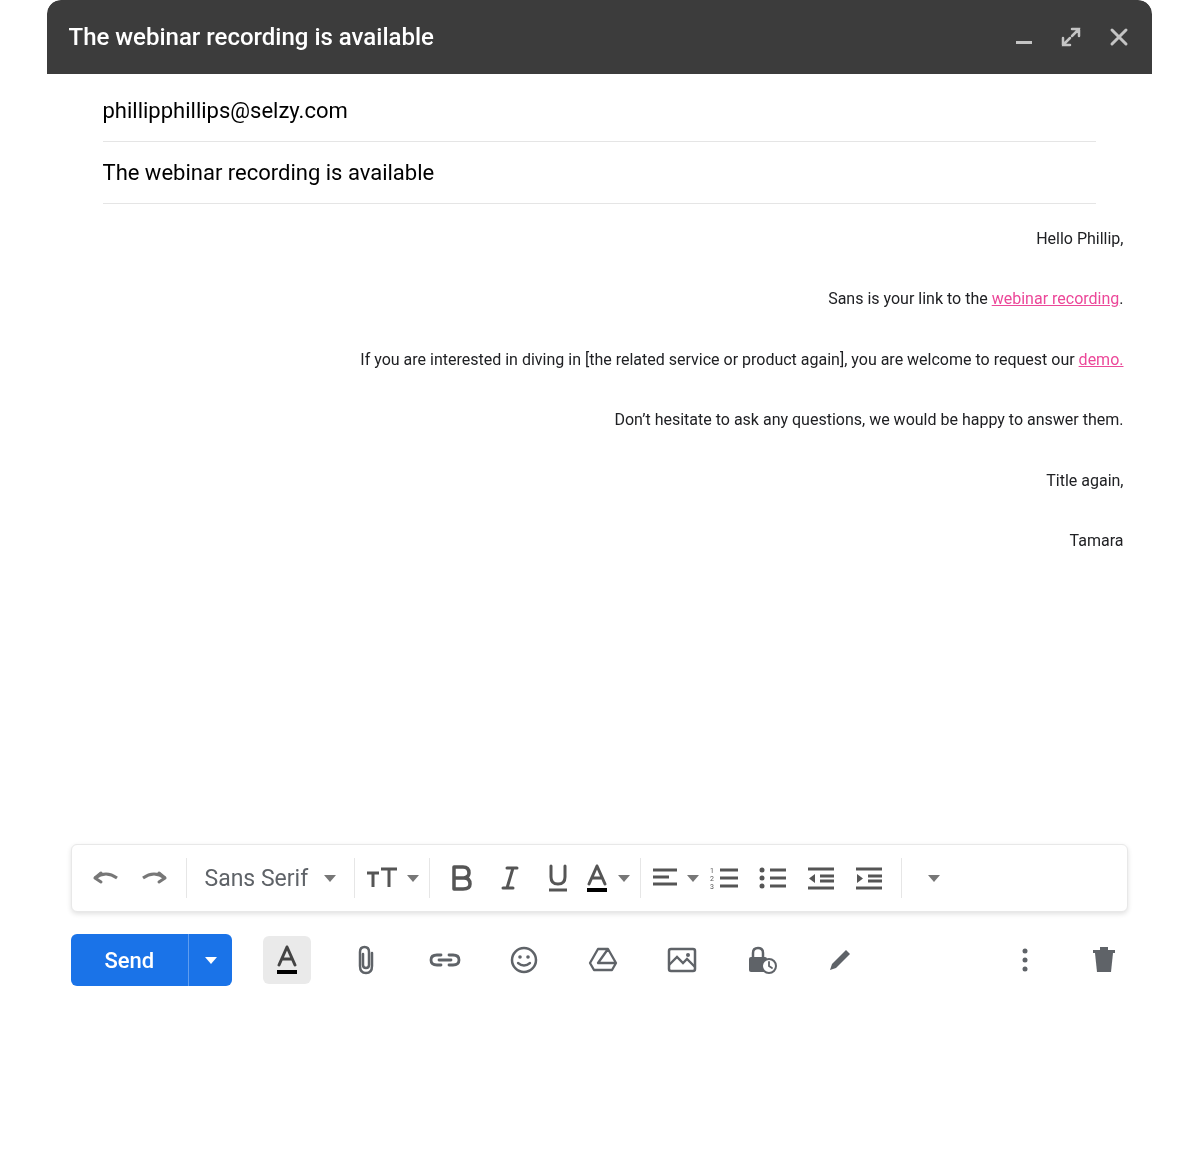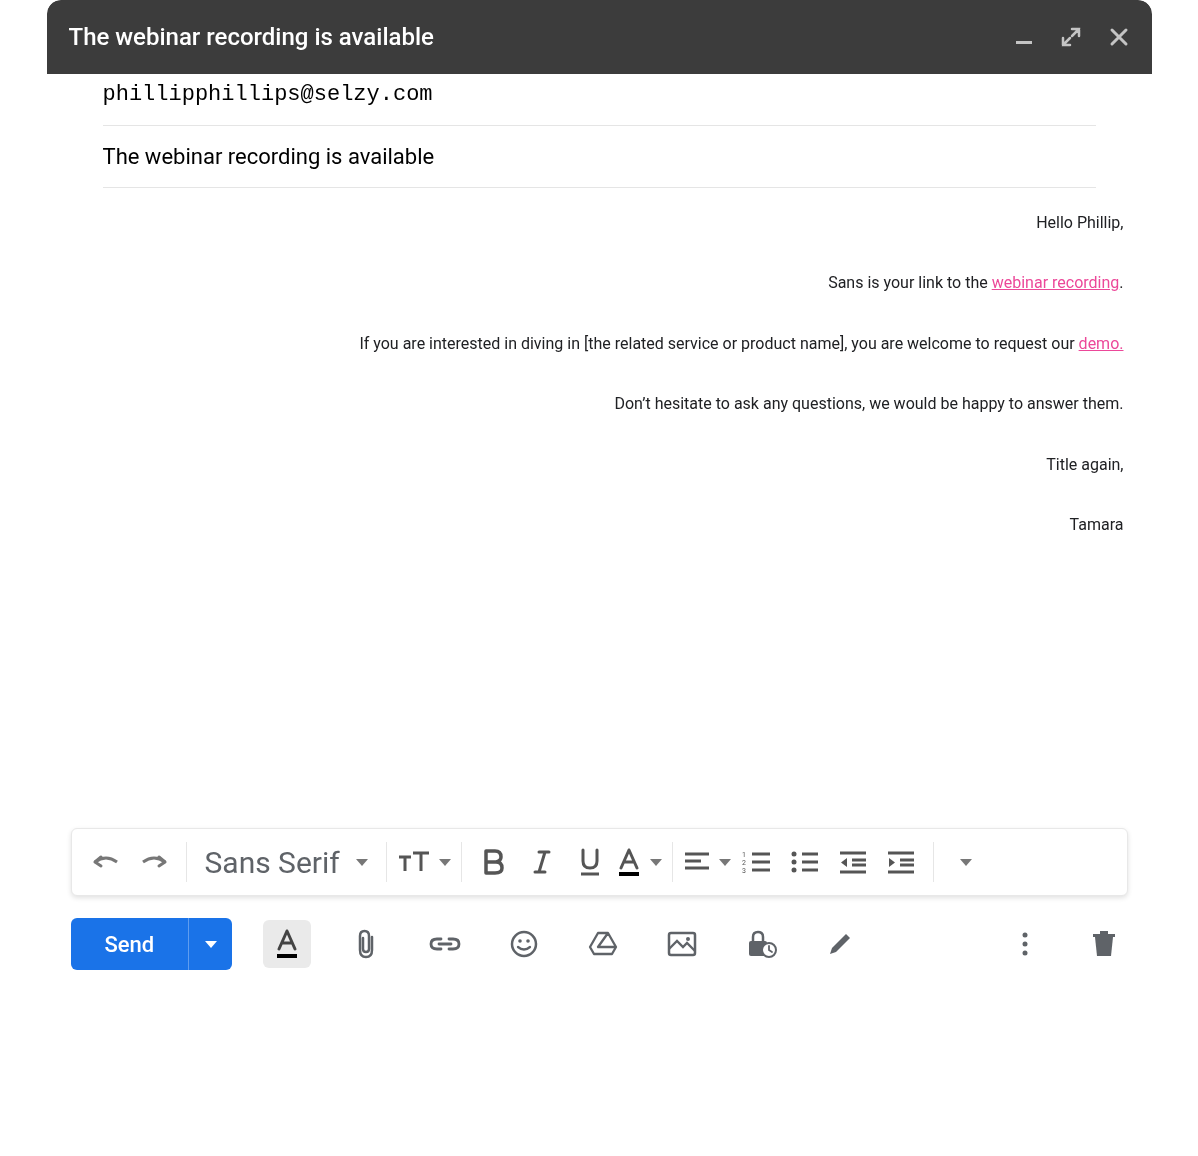--- a/index.html
+++ b/index.html
@@ -32,21 +32,21 @@
       font-weight: 500;
     }
     .titlebar-actions {
       display: flex;
       gap: 26px;
       align-items: center;
     }
     .titlebar-btn svg { display: block; }
     .titlebar-btn { cursor: pointer; }
     .field-wrap { margin: 0 28px; border-bottom: 1px solid #e5e5e5; padding: 18px 0; font-size: 22px; }
-    .field-wrap:first-of-type { padding-top: 8px; font-family: Liberation Mono, monospace; }
+    .field-wrap:first-of-type { padding-top: 24px; }
 
     .body-area {
       padding: 22px 28px 10px 28px;
       font-size: 16px;
       color: #202124;
       line-height: 1.65;
       min-height: 640px;
       text-align: right;
     }
     .body-para { margin-bottom: 34px; }
@@ -75,21 +75,21 @@
       cursor: pointer;
       border-radius: 4px;
     }
     .tb-sep {
       width: 1px;
       height: 40px;
       background: #e6e6e6;
       margin: 0 6px;
     }
     .font-family-dd {
-      font-size: 30px;
+      font-size: 23px;
       color: #5f6368;
       padding: 0 8px;
       display: flex;
       align-items: center;
       gap: 16px;
     }
     .dd-caret {
       width: 0; height: 0;
       border-left: 6px solid transparent;
       border-right: 6px solid transparent;
@@ -178,21 +178,21 @@
     <div class="field-wrap">phillipphillips@selzy.com</div>
     <div class="field-wrap">The webinar recording is available</div>
   </div>
 
   <div class="body-area">
     <div class="body-para">Hello Phillip,</div>
     <div class="body-para">
       <span>Sans is your link to the </span><span class="link">webinar recording</span><span>.</span>
     </div>
     <div class="body-para">
-      <span>If you are interested in diving in [the related service or product name], you are welcome to request our </span><span class="link">demo.</span>
+      <span>If you are interested in diving in [the related service or product again], you are welcome to request our </span><span class="link">demo.</span>
     </div>
     <div class="body-para">Don’t hesitate to ask any questions, we would be happy to answer them.</div>
     <div class="body-para">Title again,</div>
     <div class="body-para">Tamara</div>
   </div>
 
   <div class="format-toolbar">
     <div class="tb-btn">
       <svg width="30" height="20" viewBox="0 0 30 20">
           <path d="M4 10 Q15 2 26 10" stroke="#777" stroke-width="3" fill="none"></path>

